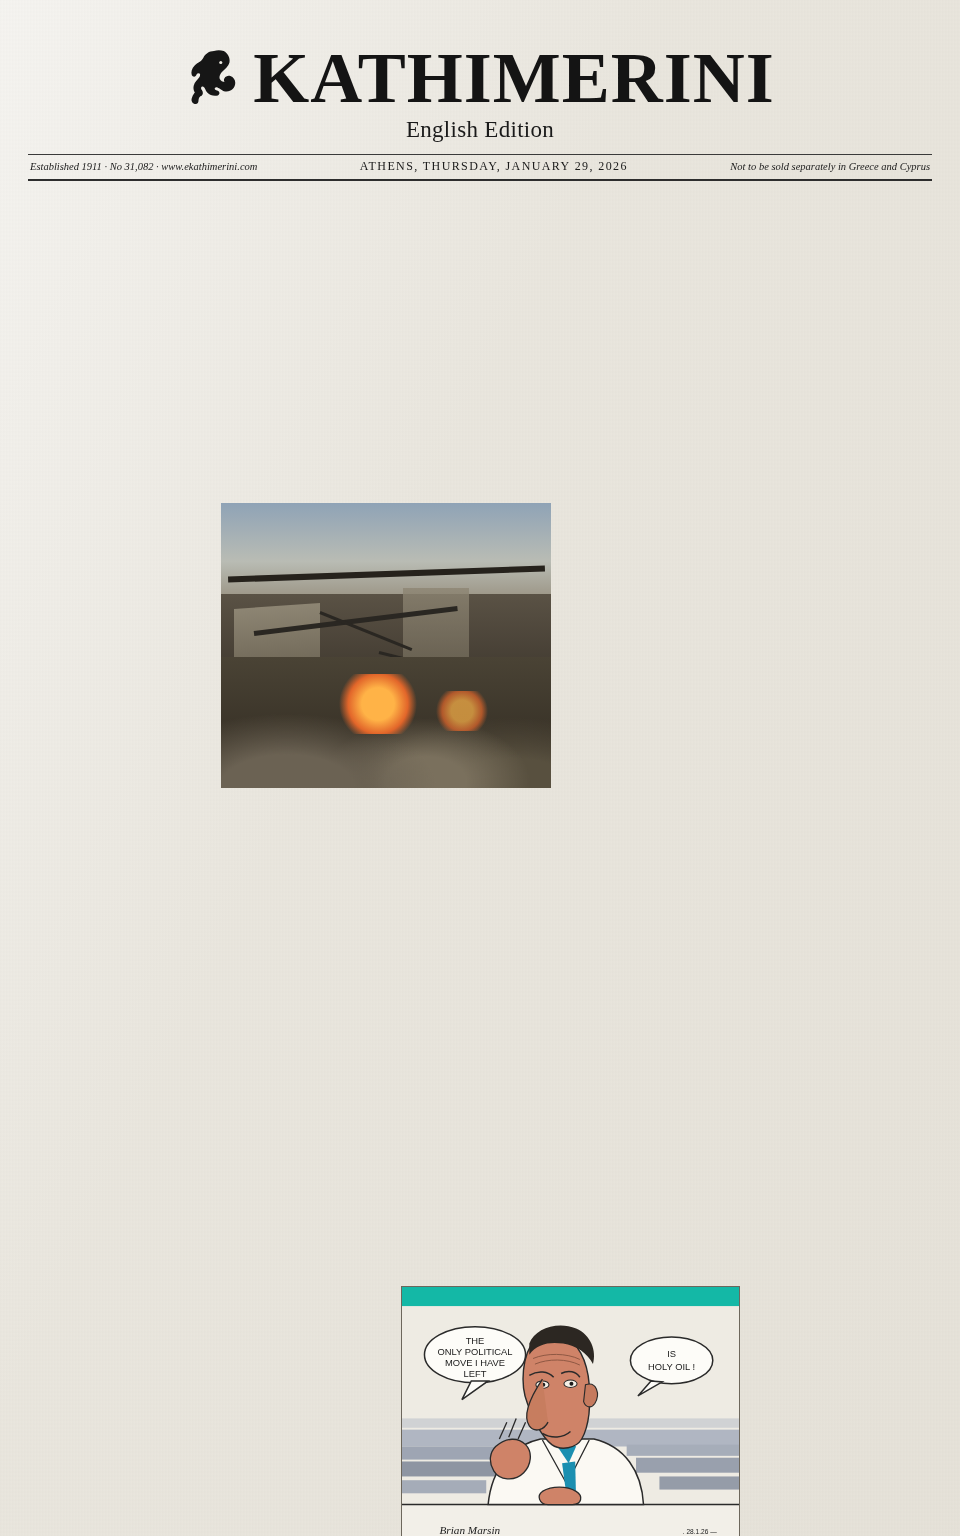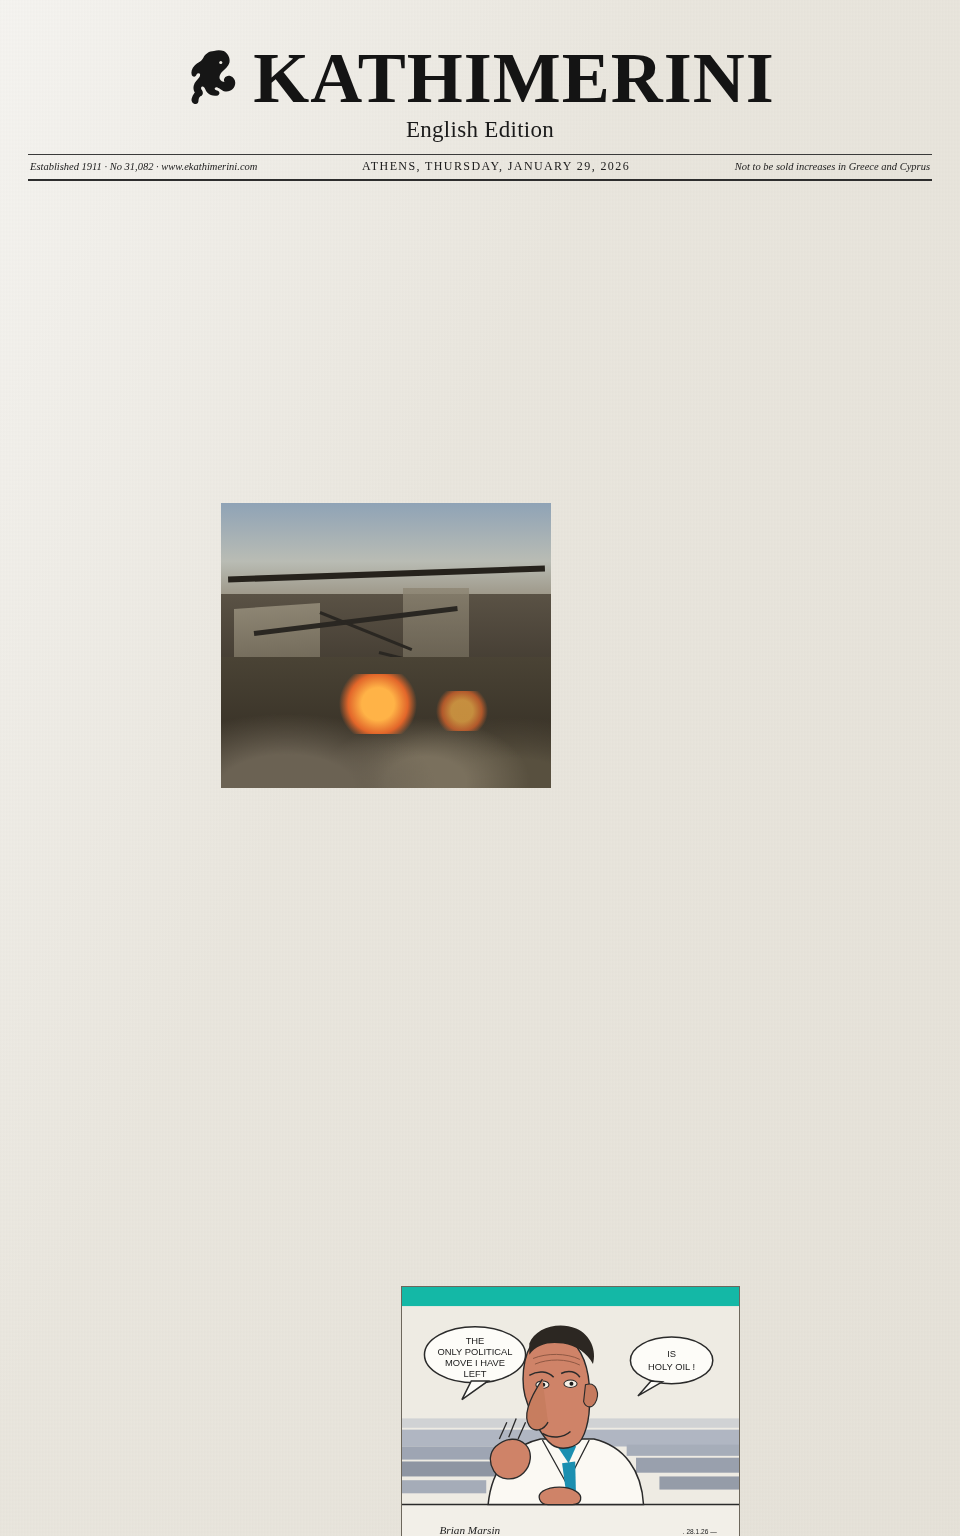--- a/index.html
+++ b/index.html
@@ -191,21 +191,21 @@
         <circle cx="37" cy="16" r="1.6" fill="#ebe8e0"></circle>
       </g>
     </svg>
     <div class="mh-title">KATHIMERINI</div>
   </div>
   <div class="mh-sub">English Edition</div>
   <div class="mh-rule"></div>
   <div class="mh-info">
     <div>Established 1911 · No 31,082 · www.ekathimerini.com</div>
     <div class="center">ATHENS, THURSDAY, JANUARY 29, 2026</div>
-    <div>Not to be sold increases in Greece and Cyprus</div>
+    <div>Not to be sold separately in Greece and Cyprus</div>
   </div>
   <div class="mh-rule2"></div>
 </div>
 
 <div class="grid">
 
   <div class="col-left">
 
     <div class="inbrief-hd">IN BRIEF</div>
     <div class="bar-blocks">

